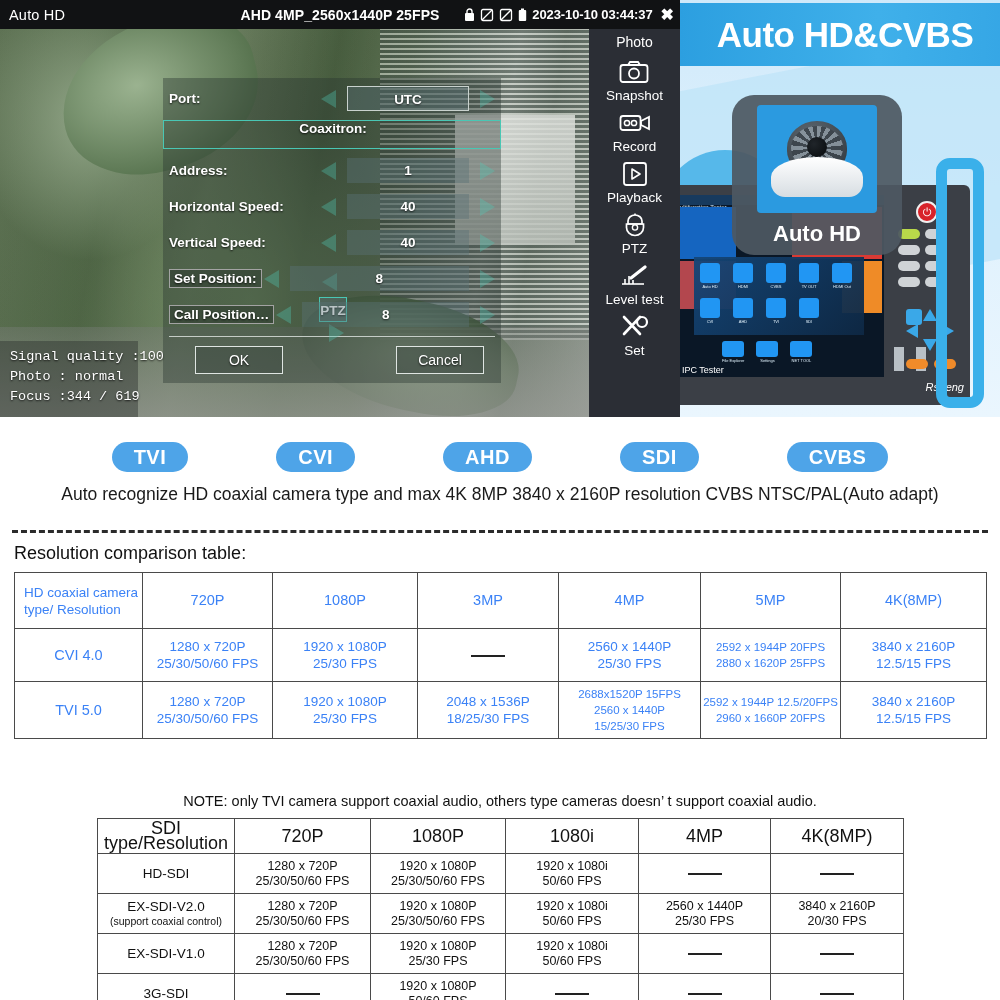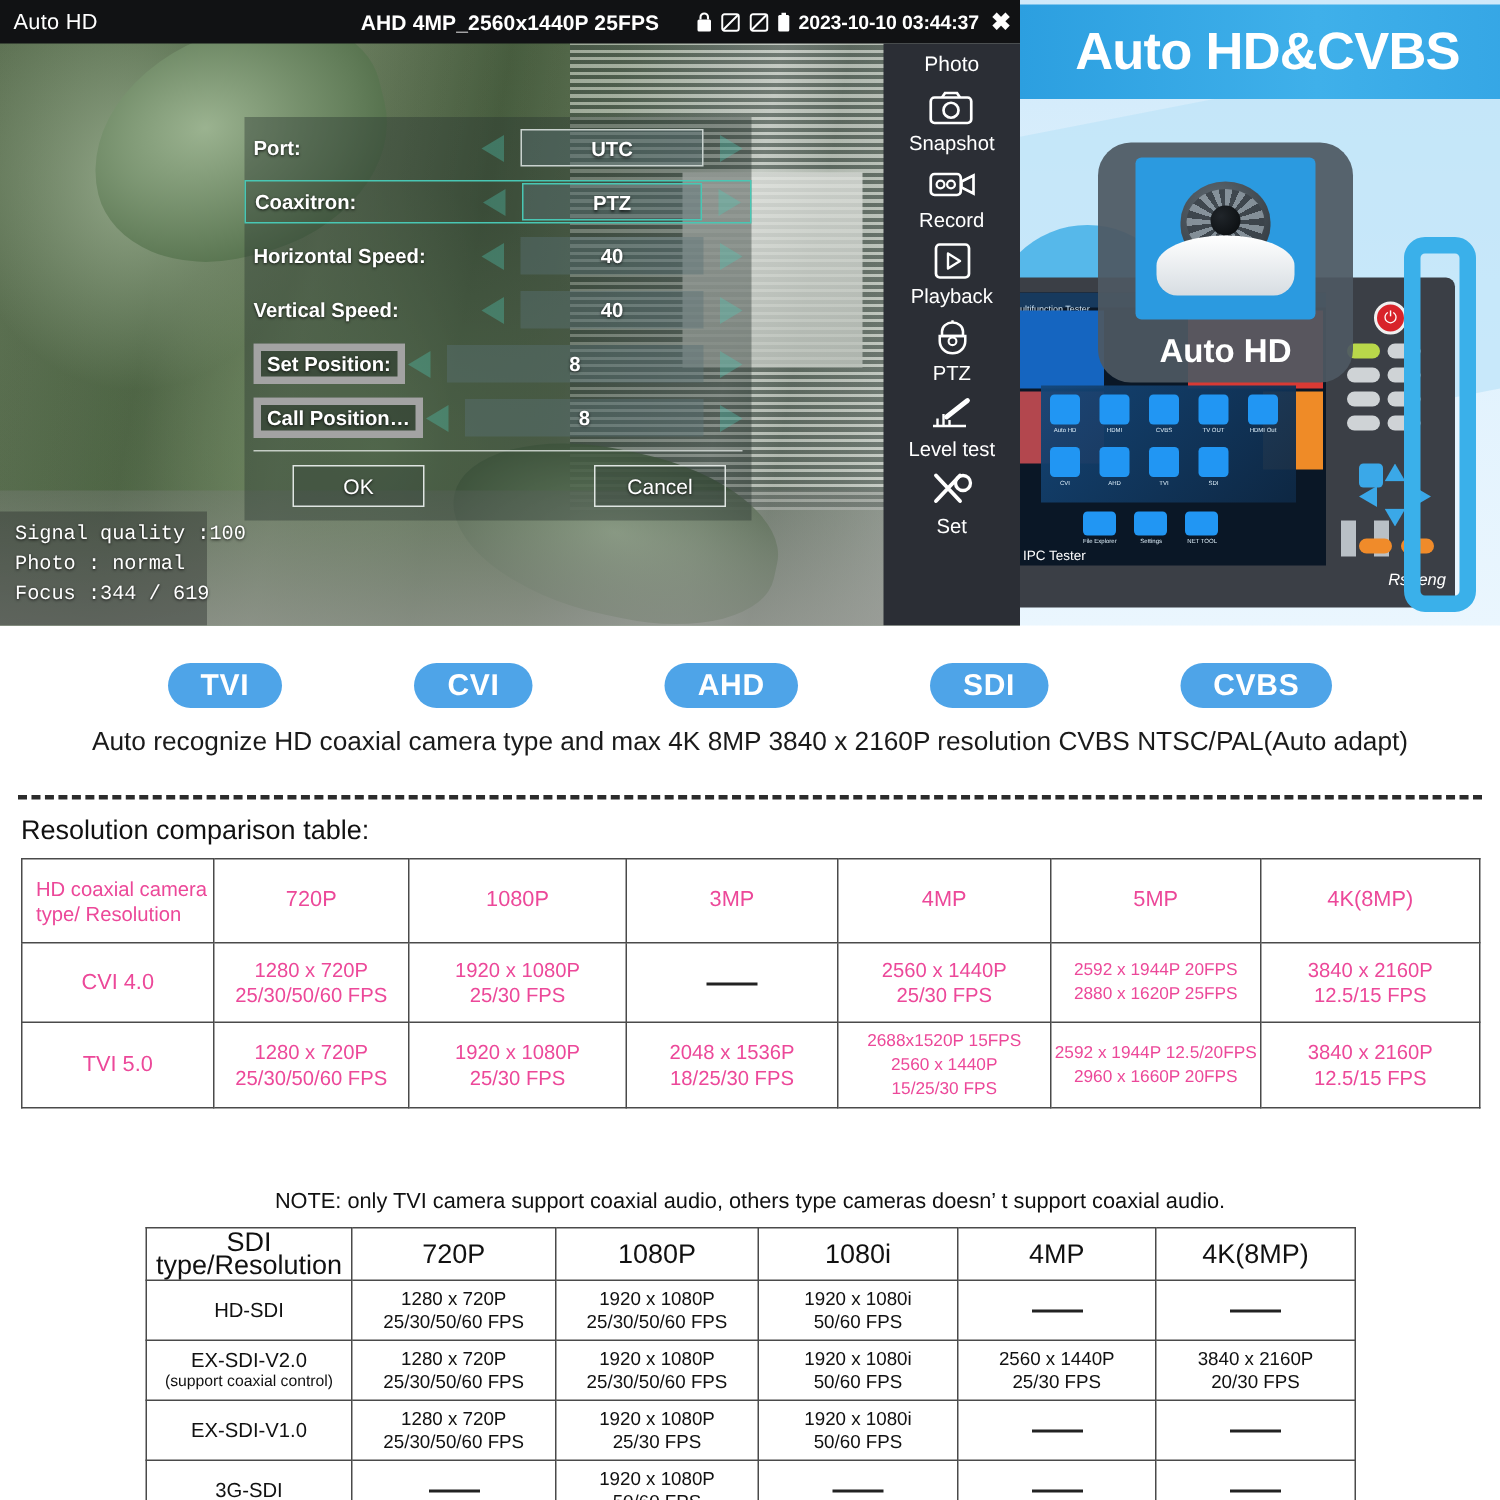--- a/index.html
+++ b/index.html
@@ -78,27 +78,27 @@
   
   #ptz-dialog {
     position: absolute; left: 163px; top: 78px; width: 338px;
     background: rgba(40,52,48,.40);
     padding: 6px 0 0 0;
   }
   .ptz-row {
     display: flex; align-items: center; height: 29px; margin-bottom: 7px;
     padding: 0 4px 0 6px; position: relative;
   }
-  .ptz-row.selected { border: 1.5px solid #49c7b4; }
+  .ptz-row.selected { border: 1.5px solid #49c7b4; flex-direction: column; }
   .ptz-label {
     color: #fff; font-size: 13.5px; font-weight: bold; flex: 0 0 150px;
     text-shadow: 0 1px 2px rgba(0,0,0,.8);
   }
   .ptz-label.boxed {
-    border: 5px solid #a3a3a3; padding: 1px 4px; flex: 0 0 auto; background: rgba(25,35,32,.35);
+    border: 1px solid #a3a3a3; padding: 1px 4px; flex: 0 0 auto; background: rgba(25,35,32,.35);
   }
   .arrow { width: 26px; height: 22px; position: relative; flex: 0 0 26px; }
   .arrow::before {
     content: ""; position: absolute; top: 2px; width: 0; height: 0;
     border-top: 9px solid transparent; border-bottom: 9px solid transparent;
   }
   .arrow.left::before  { left: 2px;  border-right: 15px solid rgba(80,200,180,.35); }
   .arrow.right::before { right: 2px; border-left: 15px solid rgba(80,200,180,.35); }
   .arrow.left::after, .arrow.right::after {
     content: ""; position: absolute; top: 2px; width: 0; height: 0;
@@ -292,21 +292,21 @@
     position: absolute; left: 14px; top: 543px; font-size: 18px; color: #111;
   }
 
   
   #res-table {
     position: absolute; left: 14px; top: 572px; width: 972px;
     border-collapse: collapse; table-layout: fixed;
   }
   #res-table td, #res-table th {
     border: 1px solid #4a4a4a; text-align: center; vertical-align: middle;
-    font-size: 13.5px; color: #ec4899; font-weight: normal; line-height: 17px;
+    font-size: 13.5px; color: #3b82f6; font-weight: normal; line-height: 17px;
     padding: 4px 2px;
   }
   #res-table thead td { height: 56px; font-size: 14.5px; }
   #res-table tbody td { height: 53px; }
   #res-table td.rowhead { font-size: 14.5px; }
   #res-table td.hdfirst { text-align: left; padding-left: 9px; font-size: 13.5px; }
   #res-table td.small { font-size: 11.5px; line-height: 16px; }
   .dash { display:inline-block; width:34px; height:0; border-top:2px solid #222; vertical-align: middle; }
 
   
@@ -380,20 +380,26 @@
           <div class="ptz-row">
             <div class="ptz-label">Port:</div>
             <div class="arrow left"></div>
             <div class="ptz-value outlined">UTC</div>
             <div class="arrow right"></div>
           </div>
           <div class="ptz-row selected">
             <div class="ptz-label">Coaxitron:</div>
             <div class="arrow left"></div>
             <div class="ptz-value teal">PTZ</div>
+            <div class="arrow right"></div>
+          </div>
+          <div class="ptz-row">
+            <div class="ptz-label">Address:</div>
+            <div class="arrow left"></div>
+            <div class="ptz-value">1</div>
             <div class="arrow right"></div>
           </div>
           <div class="ptz-row">
             <div class="ptz-label">Horizontal Speed:</div>
             <div class="arrow left"></div>
             <div class="ptz-value">40</div>
             <div class="arrow right"></div>
           </div>
           <div class="ptz-row">
             <div class="ptz-label">Vertical Speed:</div>

